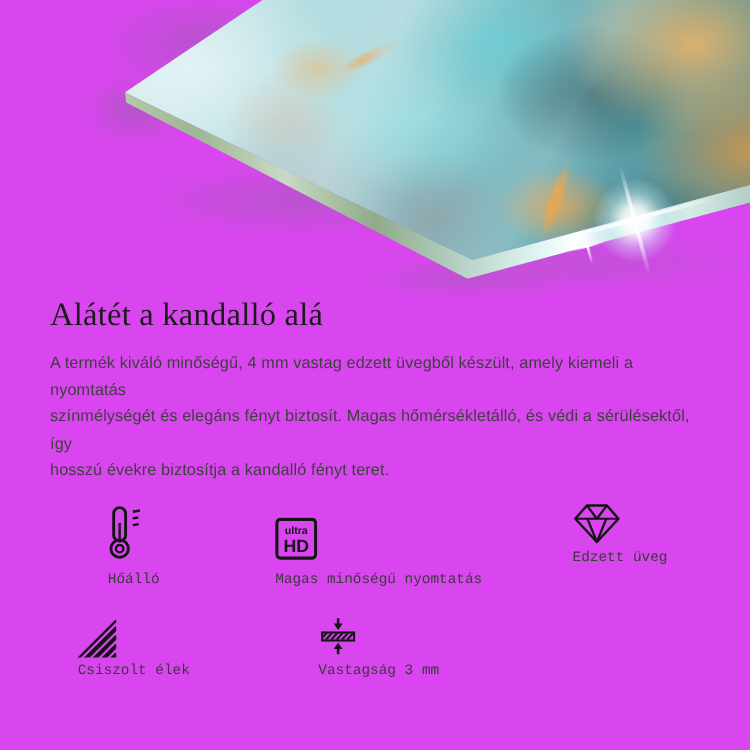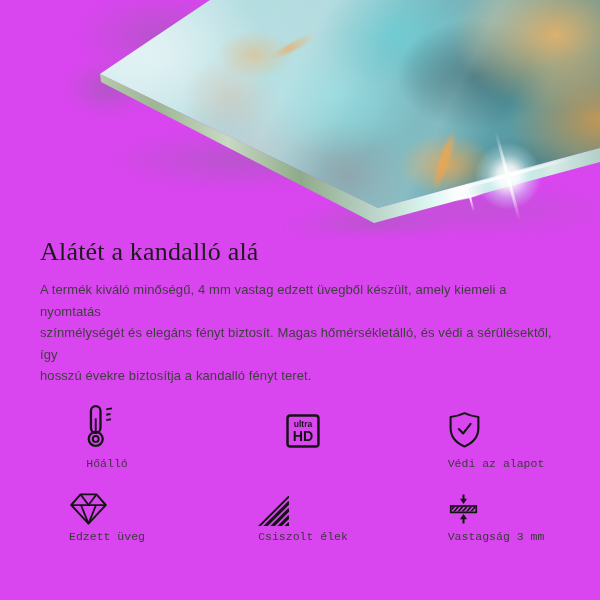--- a/index.html
+++ b/index.html
@@ -143,31 +143,23 @@
     </div>
 
     <div class="feature r1">
       <div class="ibox">
         <svg class="icon" width="34" height="34" viewBox="0 0 36 36">
           <rect x="1.6" y="1.6" width="32.8" height="32.8" rx="3" stroke-width="2.6"></rect>
           <text x="18" y="14" font-size="9" text-anchor="middle">ultra</text>
           <text x="18" y="29" font-size="15" text-anchor="middle">HD</text>
         </svg>
       </div>
-    </div>
-
-    <div class="feature r1">
-      <div class="ibox">
-        <svg class="icon" width="33" height="37" viewBox="0 0 38 42">
-          <path d="M19 2.2 C23.5 4.4 29.5 6 35 6.7 L35 19.2 C35 29.3 28.8 36.3 19 40.6 C9.2 36.3 3 29.3 3 19.2 L3 6.7 C8.5 6 14.5 4.4 19 2.2 Z" stroke-width="2.4" stroke-linejoin="round"></path>
-          <polyline points="12.5,20.5 17.5,25.5 26,14.5" stroke-width="2.4" stroke-linecap="round" stroke-linejoin="round"></polyline>
-        </svg>
-      </div>
-      <div class="flabel">Védi az alapot</div>
-    </div>
+      <div class="flabel">Magas minőségű nyomtatás</div>
+    </div>
+
 
     <div class="feature r2">
       <div class="ibox">
         <svg class="icon" width="39" height="34" viewBox="0 0 44 38">
           <path d="M13 2.5 H31 L41.5 14.5 L22 35.5 L2.5 14.5 Z" stroke-width="2.2" stroke-linejoin="round"></path>
           <path d="M2.5 14.5 H41.5" stroke-width="2"></path>
           <path d="M13 2.5 L22 14.5 M31 2.5 L22 14.5" stroke-width="2"></path>
           <path d="M13.5 14.5 L22 35.5 M30.5 14.5 L22 35.5" stroke-width="2"></path>
         </svg>
       </div>

